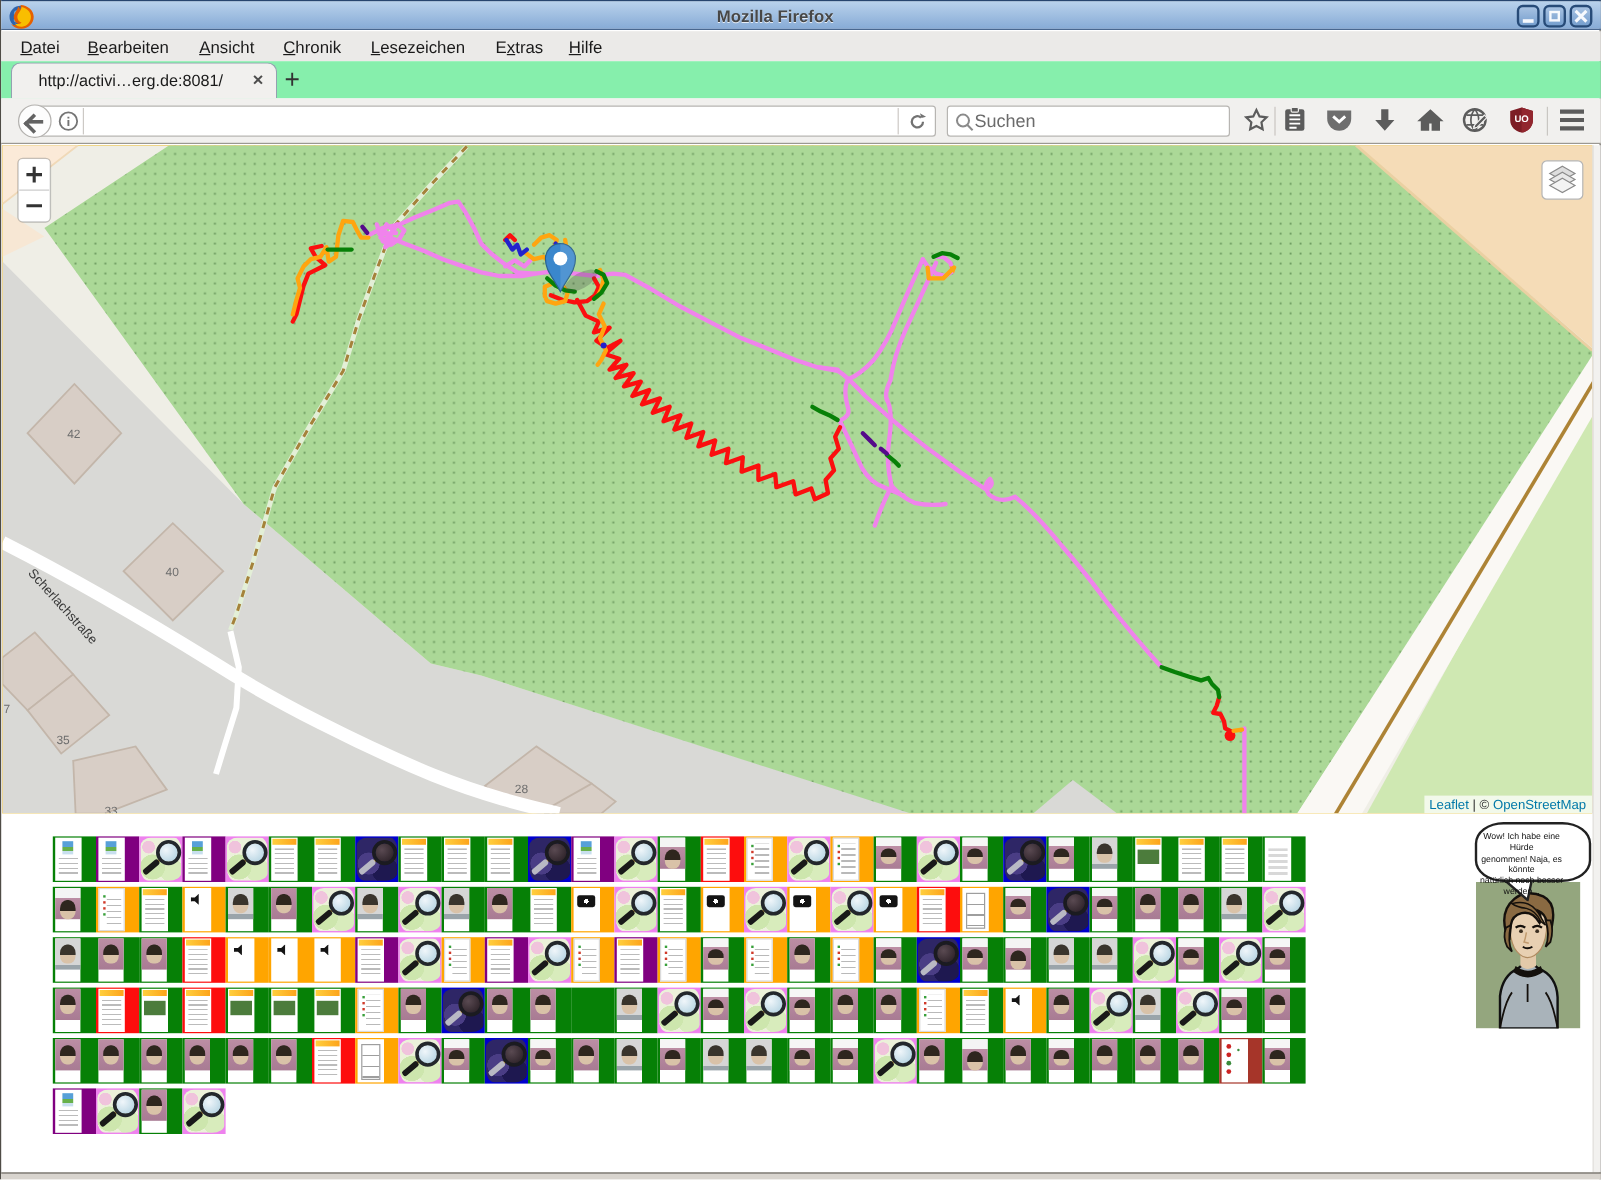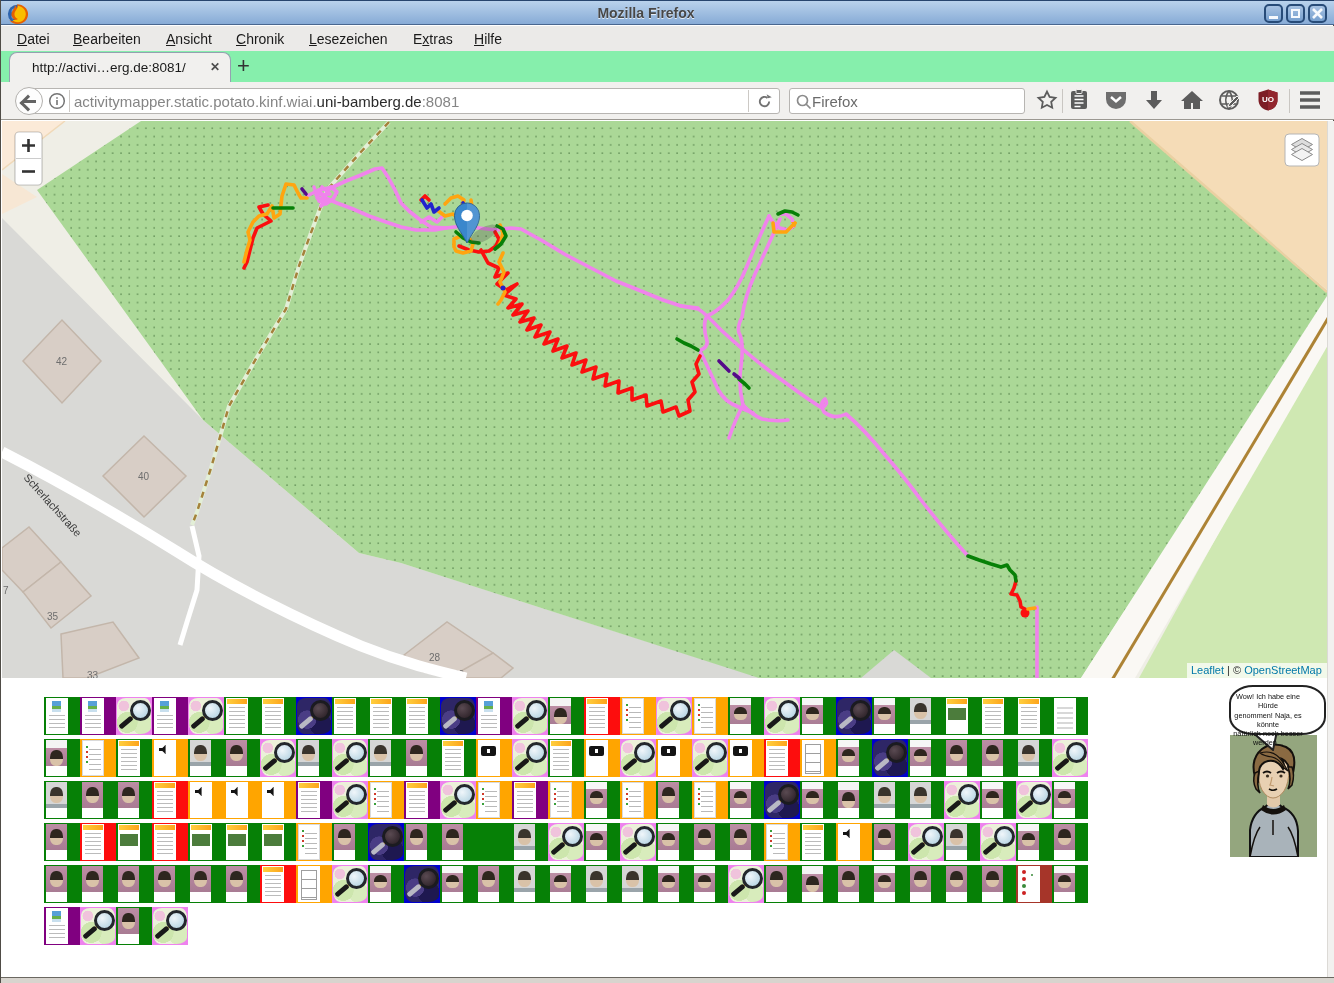--- a/index.html
+++ b/index.html
@@ -114,32 +114,31 @@
  <span id="ntab">+</span>
 </div>
 <div id="nav">
  <span id="backb"></span>
  <span class="field" style="left:30px;width:749px"></span>
  <svg width="18" height="18" style="position:absolute;left:47px;top:10px" viewBox="0 0 18 18">
         <circle cx="9" cy="9" r="7.3" fill="none" stroke="#757575" stroke-width="1.5"></circle>
         <path d="M9 8v5M9 5.2v1.6" stroke="#757575" stroke-width="1.6"></path>
       </svg>
  <span class="sep" style="left:68px"></span>
- <span class="urltxt">activitymapper.static.potato.kinf.wiai.<b>uni-bamberg.de</b>:8081</span>
  <span class="sep" style="left:747px"></span>
  <svg width="17" height="17" style="position:absolute;left:755px;top:11px" viewBox="0 0 20 20">
         <path d="M15.5 10a5.5 5.5 0 1 1-2-4.2" fill="none" stroke="#737373" stroke-width="2.2"></path>
         <path d="M12.5 1.5l1.5 4.7L18.5 5z" fill="#737373"></path>
       </svg>
  <span class="field" style="left:788px;width:236px"></span>
  <svg width="18" height="18" style="position:absolute;left:794px;top:11px" viewBox="0 0 18 18">
         <circle cx="7.5" cy="7.5" r="5" fill="none" stroke="#8b8b8b" stroke-width="1.7"></circle>
         <path d="M11 11l4.5 4.5" stroke="#8b8b8b" stroke-width="1.7"></path>
       </svg>
- <span style="position:absolute;left:811px;top:11px;font-size:15px;color:#6b6b6b">Firefox</span>
+ <span style="position:absolute;left:811px;top:11px;font-size:15px;color:#6b6b6b">Suchen</span>
  <svg class="ic" width="24" height="24" style="left:1034px" viewBox="0 0 24 24">
         <path d="M12 3.6l2.6 5.4 5.9.8-4.3 4.1 1 5.8L12 17l-5.2 2.7 1-5.8L3.5 9.8l5.9-.8z" fill="none" stroke="#5c5c5c" stroke-width="1.8"></path>
       </svg>
  <span class="sep" style="left:1061px;top:7px;height:24px;background:#c9c6c2"></span>
  <svg class="ic" width="24" height="24" style="left:1066px" viewBox="0 0 24 24">
         <rect x="4" y="3" width="16" height="18" rx="2" fill="#5c5c5c"></rect>
         <rect x="9" y="1.5" width="6" height="4" rx="1" fill="#5c5c5c" stroke="#f1f0ee"></rect>
         <path d="M7.5 8h9M7.5 11.5h9M7.5 15h9M7.5 18.5h6" stroke="#fff" stroke-width="1.6"></path>
       </svg>
  <svg class="ic" width="26" height="24" style="left:1102px" viewBox="0 0 26 24">

